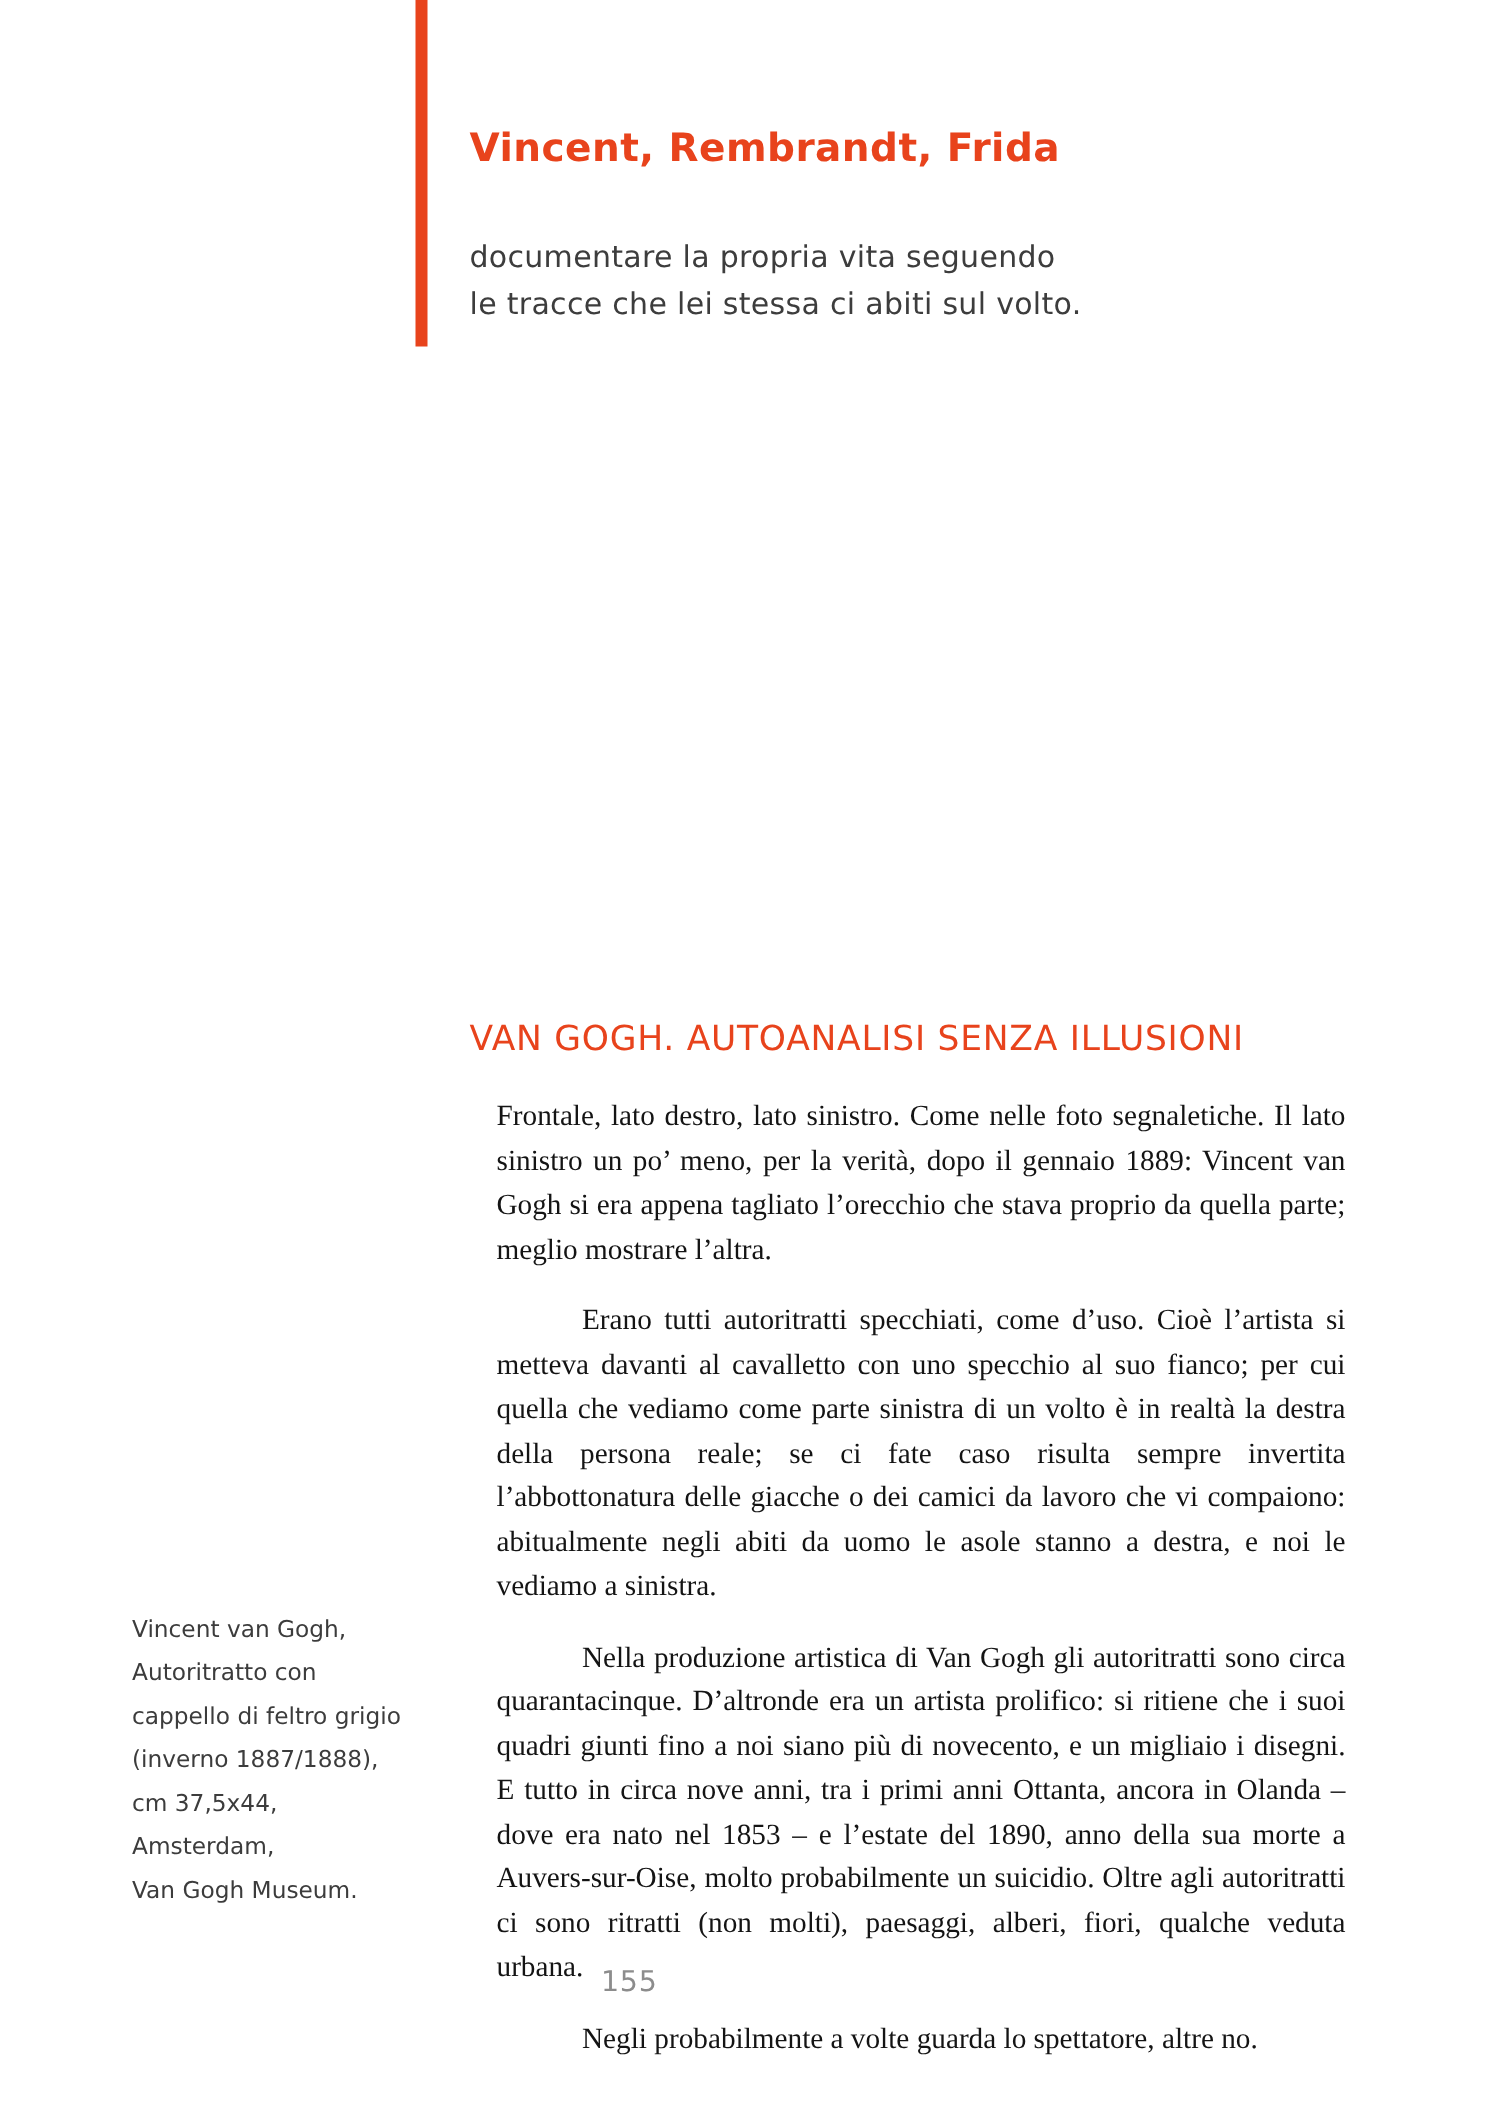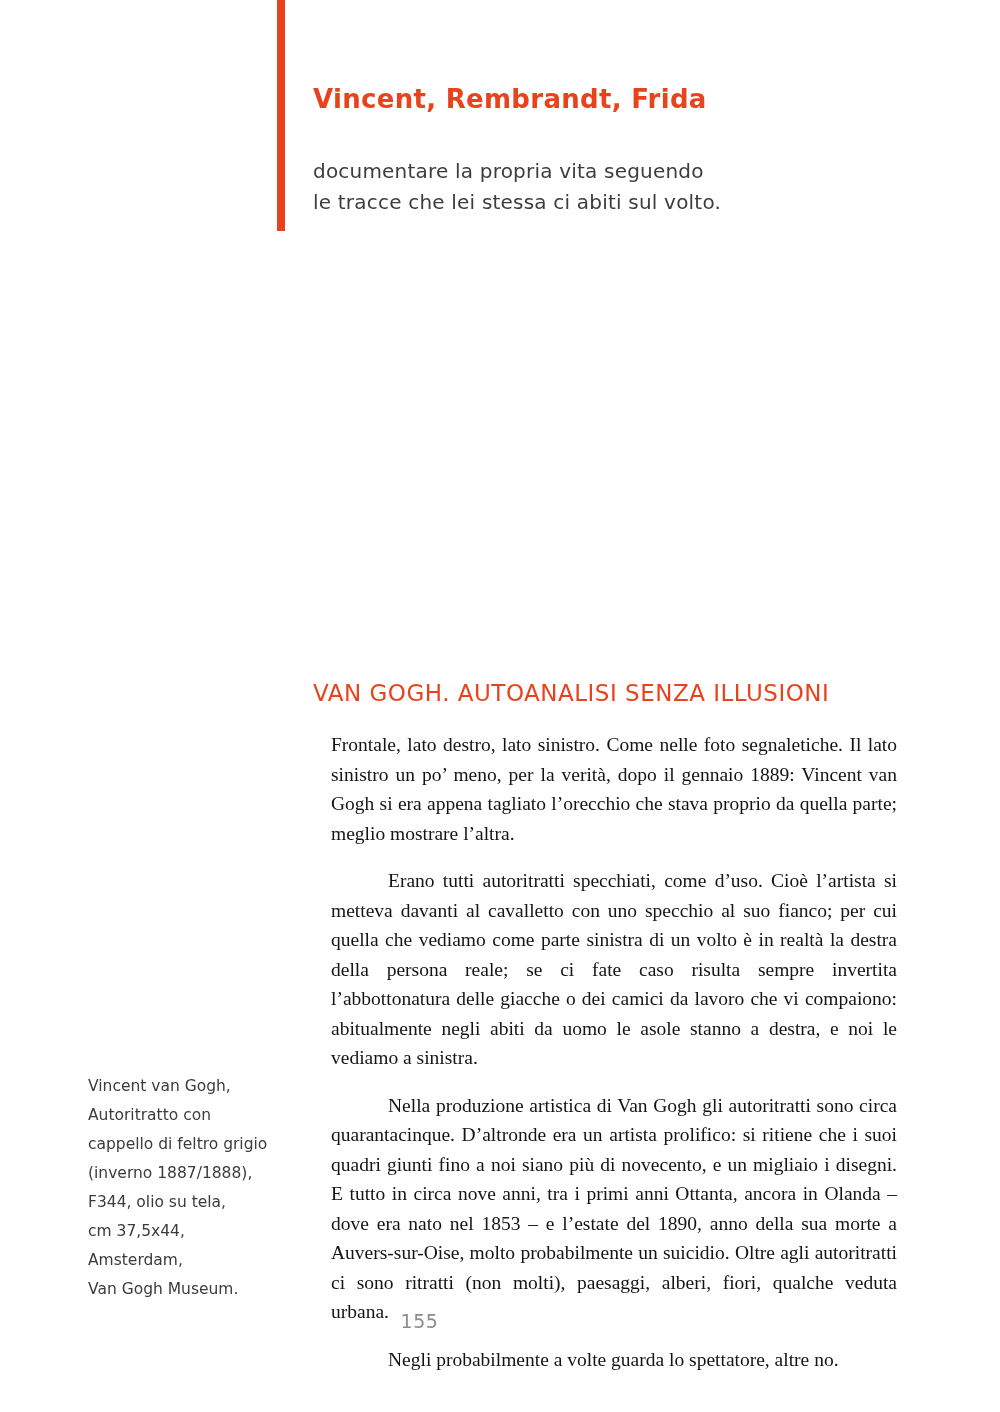--- a/index.html
+++ b/index.html
@@ -119,21 +119,20 @@
     <p class="para indent">Erano tutti autoritratti specchiati, come d’uso. Cioè l’artista si metteva davanti al cavalletto con uno specchio al suo fianco; per cui quella che vediamo come parte sinistra di un volto è in realtà la destra della persona reale; se ci fate caso risulta sempre invertita l’abbottonatura delle giacche o dei camici da lavoro che vi compaiono: abitualmente negli abiti da uomo le asole stanno a destra, e noi le vediamo a sinistra.</p>
     <p class="para indent">Nella produzione artistica di Van Gogh gli autoritratti sono circa quarantacinque. D’altronde era un artista prolifico: si ritiene che i suoi quadri giunti fino a noi siano più di novecento, e un migliaio i disegni. E tutto in circa nove anni, tra i primi anni Ottanta, ancora in Olanda – dove era nato nel 1853 – e l’estate del 1890, anno della sua morte a Auvers-sur-Oise, molto probabilmente un suicidio. Oltre agli autoritratti ci sono ritratti (non molti), paesaggi, alberi, fiori, qualche veduta urbana.</p>
     <p class="para indent">Negli probabilmente a volte guarda lo spettatore, altre no.</p>
   </div>
 
   <aside class="caption">
     <div class="cap-line">Vincent van Gogh,</div>
     <div class="cap-line bold">Autoritratto con</div>
     <div class="cap-line bold">cappello di feltro grigio</div>
     <div class="cap-line">(inverno 1887/1888),</div>
-    <div class="cap-line">F344, olio su tela,</div>
     <div class="cap-line">cm 37,5x44,</div>
     <div class="cap-line">Amsterdam,</div>
     <div class="cap-line">Van Gogh Museum.</div>
   </aside>
 
   <div class="page-number">155</div>
 
 </div>
 
 </body></html>

